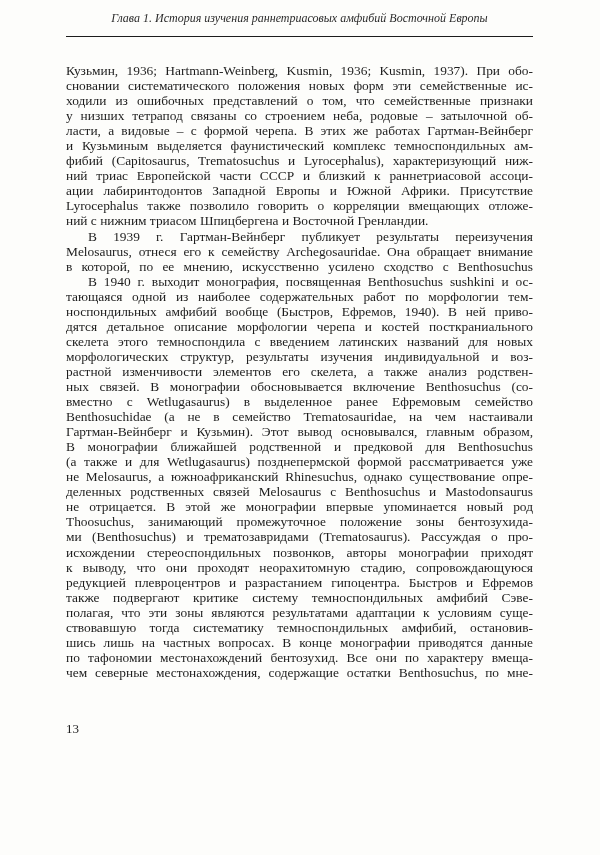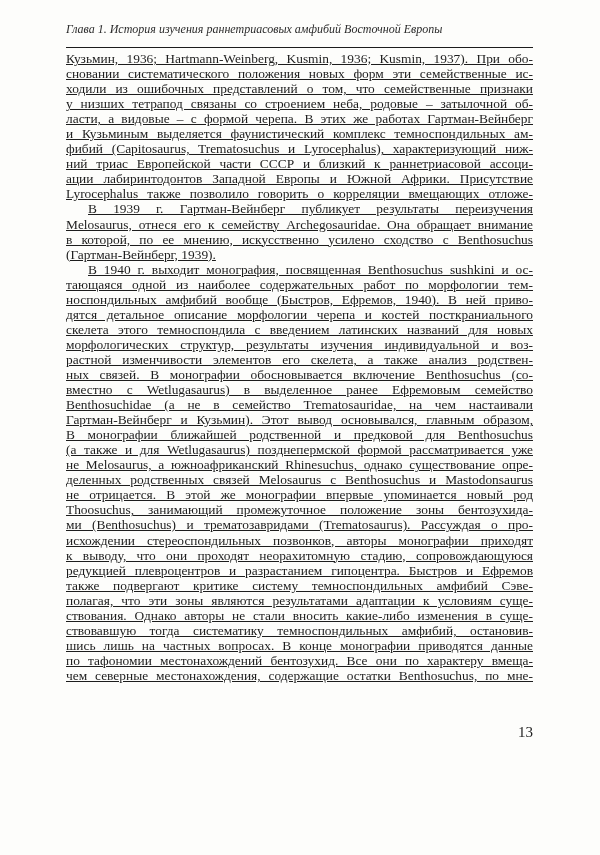--- a/index.html
+++ b/index.html
@@ -18,58 +18,57 @@
     overflow: hidden;
     box-sizing: border-box;
   }
   .content-col {
     position: absolute;
     left: 66px;
     top: 0;
     width: 467px;
   }
   .running-head {
-    padding-top: 22px;
-    text-align: left;
+    padding-top: 11px;
+    text-align: center;
     font-style: italic;
     font-size: 12px;
     line-height: 14px;
     color: #2b2b2b;
     white-space: nowrap;
   }
   .header-rule {
     margin-top: 11px;
     border: none;
     border-top: 1.2px solid #1c1c1c;
     height: 0;
     width: 100%;
   }
   .text-block {
-    margin-top: 3px;
+    margin-top: 26px;
     font-size: 13.4px;
-    text-decoration: underline;
   }
   .line {
     line-height: 15.05px;
     height: 15.05px;
     text-align: justify;
     text-align-last: justify;
     white-space: normal;
     overflow: hidden;
   }
   .line.indent {
     padding-left: 22px;
   }
   .line.no-justify {
     text-align-last: left;
   }
   .page-number {
     margin-top: 41px;
-    text-align: right;
-    font-size: 15px;
+    text-align: left;
+    font-size: 13px;
     color: #1d1d1d;
   }
 </style>
 </head>
 <body>
 
 <div class="page">
   <div class="content-col">
     <div class="running-head">
       <span>Глава 1. История изучения раннетриасовых амфибий Восточной Европы</span>
@@ -79,24 +78,24 @@
         <div class="line">Кузьмин, 1936; Hartmann-Weinberg, Kusmin, 1936; Kusmin, 1937). При обо-</div>
         <div class="line">сновании систематического положения новых форм эти семейственные ис-</div>
         <div class="line">ходили из ошибочных представлений о том, что семейственные признаки</div>
         <div class="line">у низших тетрапод связаны со строением неба, родовые – затылочной об-</div>
         <div class="line">ласти, а видовые – с формой черепа. В этих же работах Гартман-Вейнберг</div>
         <div class="line">и Кузьминым выделяется фаунистический комплекс темноспондильных ам-</div>
         <div class="line">фибий (Capitosaurus, Trematosuchus и Lyrocephalus), характеризующий ниж-</div>
         <div class="line">ний триас Европейской части СССР и близкий к раннетриасовой ассоци-</div>
         <div class="line">ации лабиринтодонтов Западной Европы и Южной Африки. Присутствие</div>
         <div class="line">Lyrocephalus также позволило говорить о корреляции вмещающих отложе-</div>
+        <div class="line no-justify">ний с нижним триасом Шпицбергена и Восточной Гренландии.</div>
         <div class="line indent">В 1939 г. Гартман-Вейнберг публикует результаты переизучения</div>
         <div class="line">Melosaurus, отнеся его к семейству Archegosauridae. Она обращает внимание</div>
         <div class="line">в которой, по ее мнению, искусственно усилено сходство с Benthosuchus</div>
-        <div class="line no-justify">(Гартман-Вейнберг, 1939).</div>
         <div class="line indent">В 1940 г. выходит монография, посвященная Benthosuchus sushkini и ос-</div>
         <div class="line">тающаяся одной из наиболее содержательных работ по морфологии тем-</div>
         <div class="line">носпондильных амфибий вообще (Быстров, Ефремов, 1940). В ней приво-</div>
         <div class="line">дятся детальное описание морфологии черепа и костей посткраниального</div>
         <div class="line">скелета этого темноспондила с введением латинских названий для новых</div>
         <div class="line">морфологических структур, результаты изучения индивидуальной и воз-</div>
         <div class="line">растной изменчивости элементов его скелета, а также анализ родствен-</div>
         <div class="line">ных связей. В монографии обосновывается включение Benthosuchus (со-</div>
         <div class="line">вместно с Wetlugasaurus) в выделенное ранее Ефремовым семейство</div>
         <div class="line">Benthosuchidae (а не в семейство Trematosauridae, на чем настаивали</div>
@@ -106,21 +105,20 @@
         <div class="line">не Melosaurus, а южноафриканский Rhinesuchus, однако существование опре-</div>
         <div class="line">деленных родственных связей Melosaurus с Benthosuchus и Mastodonsaurus</div>
         <div class="line">не отрицается. В этой же монографии впервые упоминается новый род</div>
         <div class="line">Thoosuchus, занимающий промежуточное положение зоны бентозухида-</div>
         <div class="line">ми (Benthosuchus) и трематозавридами (Trematosaurus). Рассуждая о про-</div>
         <div class="line">исхождении стереоспондильных позвонков, авторы монографии приходят</div>
         <div class="line">к выводу, что они проходят неорахитомную стадию, сопровождающуюся</div>
         <div class="line">редукцией плевроцентров и разрастанием гипоцентра. Быстров и Ефремов</div>
         <div class="line">также подвергают критике систему темноспондильных амфибий Сэве-</div>
         <div class="line">полагая, что эти зоны являются результатами адаптации к условиям суще-</div>
-        <div class="line">ствования. Однако авторы не стали вносить какие-либо изменения в суще-</div>
         <div class="line">ствовавшую тогда систематику темноспондильных амфибий, остановив-</div>
         <div class="line">шись лишь на частных вопросах. В конце монографии приводятся данные</div>
         <div class="line">по тафономии местонахождений бентозухид. Все они по характеру вмеща-</div>
         <div class="line">чем северные местонахождения, содержащие остатки Benthosuchus, по мне-</div>
       </div>
     <div class="page-number">13</div>
   </div>
 </div>
 
 </body></html>

